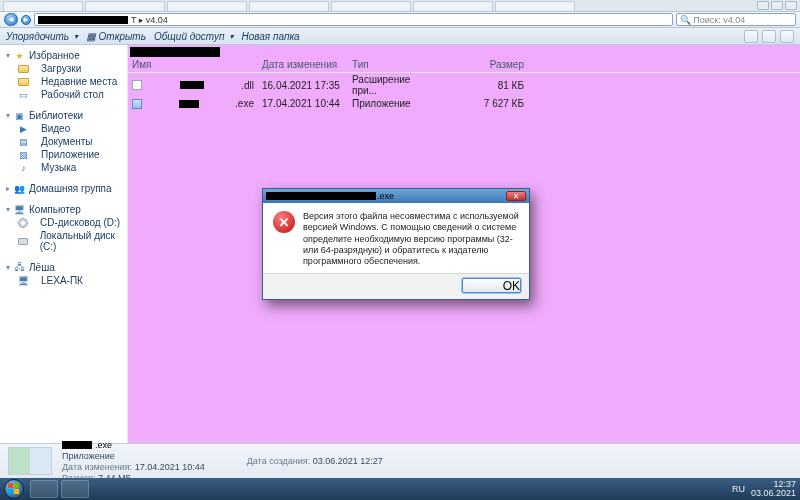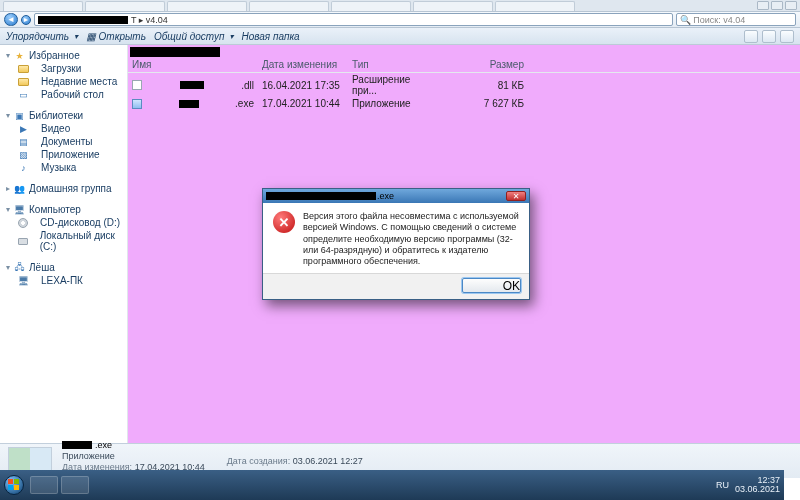--- a/index.html
+++ b/index.html
@@ -59,25 +59,25 @@
 .ico-exe { width: 10px; height: 10px; background: linear-gradient(#cfe6ff,#8fbef0); border: 1px solid #5a8cc0; }
 
 
 .details { position: absolute; left: 0; bottom: 22px; right: 0; height: 35px; background: linear-gradient(#f0f5fa,#e3ebf3); border-top: 1px solid #c2cfdc; display: flex; align-items: center; padding: 2px 8px; gap: 10px; font-size: 9px; color: #3a4a5a; }
 .details .thumb { width: 44px; height: 28px; background: #fff; border: 1px solid #c2cfdc; display: flex; }
 .details .thumb .l { width: 22px; background: #bfe0c8; }
 .details .thumb .r { width: 22px; background: #d8e9f5; }
 .details .col1 { display: flex; flex-direction: column; gap: 1px; }
 .details .col1 .nm { display: flex; align-items: center; gap: 3px; color: #000; }
 .details .col1 .nm .redact { width: 30px; height: 8px; background: #000; }
-.details .col2 { display: flex; flex-direction: column; gap: 1px; margin-left: 12px; }
+.details .col2 { display: flex; flex-direction: column; gap: 1px; margin-left: 32px; }
 .details .lbl { color: #6a7a8a; }
 
 
-.taskbar { position: absolute; left: 0; right: 16px; bottom: 0; height: 30px; background: linear-gradient(#3a5f85,#1e3a56); display: flex; align-items: center; padding: 0 4px; }
+.taskbar { position: absolute; left: 0; right: 0; bottom: 0; height: 22px; background: linear-gradient(#3a5f85,#1e3a56); display: flex; align-items: center; padding: 0 4px; }
 .startorb { width: 20px; height: 20px; border-radius: 50%; background: radial-gradient(circle at 35% 30%,#7fc6ff,#0a3a6a); border: 1px solid #06233f; margin-right: 6px; display: flex; align-items: center; justify-content: center; }
 .startorb svg { width: 12px; height: 12px; }
 .taskbar .tbtn { width: 28px; height: 18px; background: rgba(255,255,255,.12); border: 1px solid rgba(255,255,255,.2); border-radius: 2px; margin-right: 3px; }
 .tray { margin-left: auto; display: flex; align-items: center; gap: 6px; color: #e8f0f8; font-size: 9px; }
 .tray .clock { text-align: right; line-height: 1; }
 
 
 .errdlg { position: absolute; left: 262px; top: 188px; width: 268px; background: #f1f1f1; border: 1px solid #3a5f85; box-shadow: 4px 6px 12px rgba(0,0,0,.5); }
 .errdlg .titlebar { height: 14px; background: linear-gradient(#6fa8dc,#3a77b5); display: flex; align-items: center; padding: 0 3px; }
 .errdlg .titlebar .redact { width: 110px; height: 8px; background: #000; }

